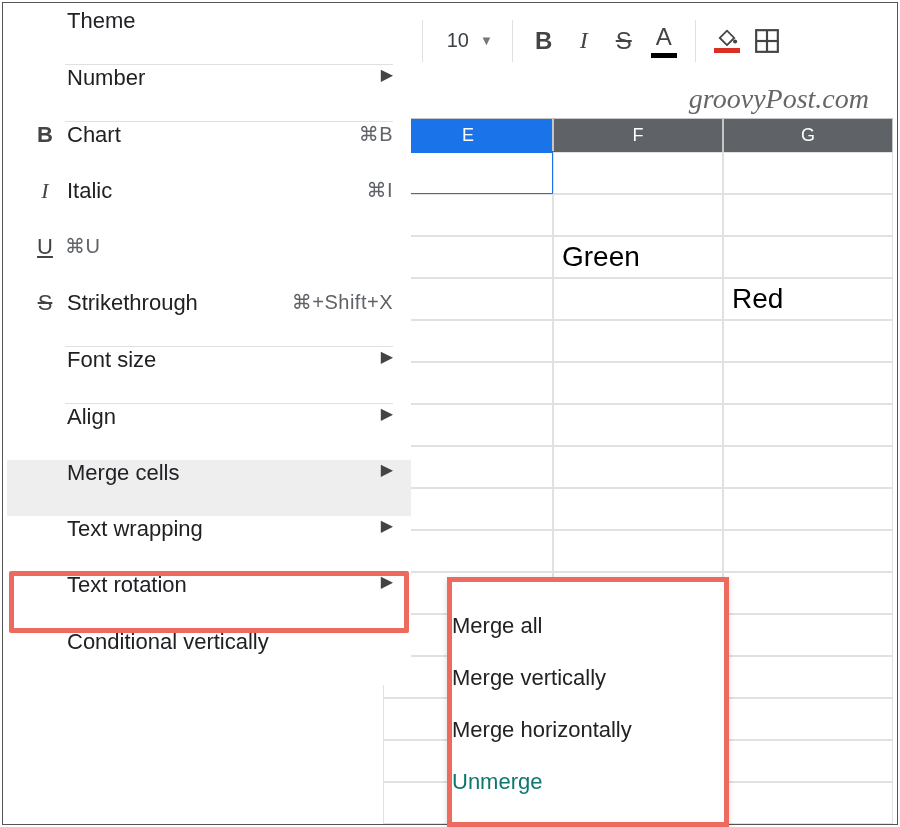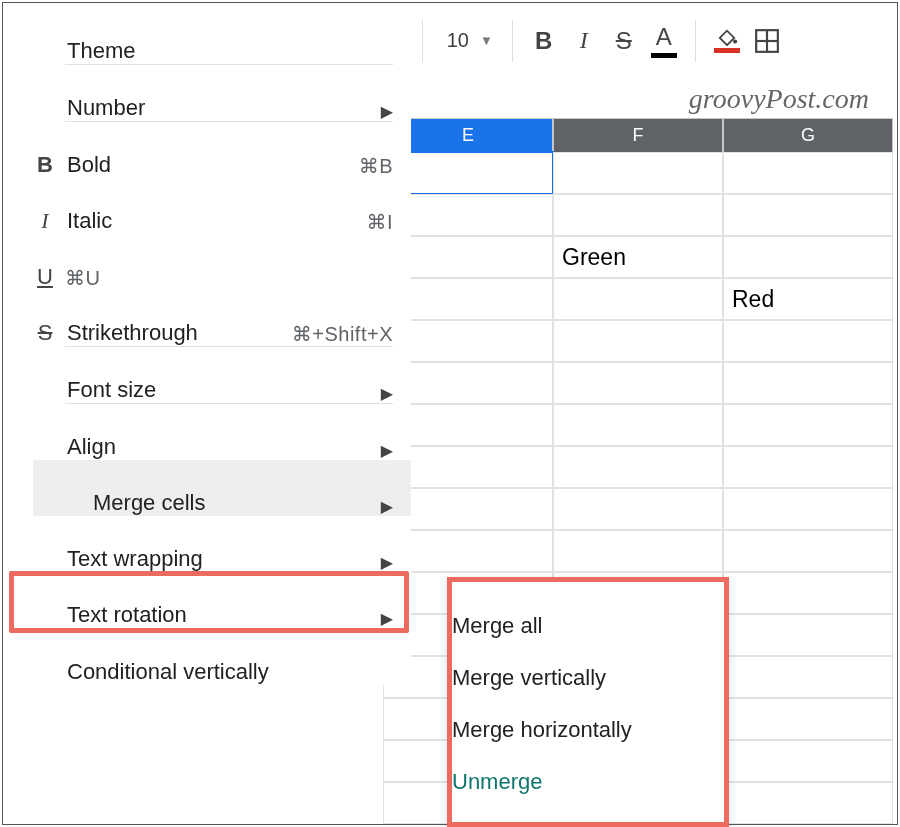--- a/index.html
+++ b/index.html
@@ -62,51 +62,51 @@
     border-bottom:none;
   }
   .colhdr:first-child { background:#1a73e8; } 
   .rows .row { display:flex; height:42px;}
   .rows .row:nth-child(odd)  .cell { background:#fff;}
   .rows .row:nth-child(even) .cell { background:#fff;}  
   .cell {
     flex:1 1 0;
     border:1px solid #e1e1e1;
     padding:6px 8px;
-    font-size:23px; color:#000;
+    font-size:28px; color:#000;
     display:flex; align-items:center;
     overflow:hidden;
   }
   .banded .cell { background:#e8f0fe;}
   .cell.sel { background:#9fc5f8; color:#fff;}
   .caret-cell { outline:2px solid #1a73e8; outline-offset:-1px; }
 
   
   .format-menu {
     position:absolute; left:4px; top:5px;
     width:404px;
     background:#fff;
     font-size:22px;
     color:#202124;
   }
   .menu-item {
-    display:flex; align-items:flex-end;
+    display:flex; align-items:flex-start;
     height:56px;
     padding:0 18px 0 18px;
     cursor:pointer;
   }
   .menu-item .mi-icon  { width:40px; display:flex; justify-content:center; font-size:22px; color:#444;}
   .menu-item .mi-label { flex:1 1 auto; padding-left:2px;}
   .menu-item .mi-accel { color:#5f6368; font-size:20px; letter-spacing:0.5px;}
   .menu-item .mi-arrow { color:#444; font-size:16px; }
   .menu-divider {
     height:1px; background:#e0e0e0;
     margin:0 18px 0 58px;
   }
-  .menu-item.highlighted { background:#eeeeee;margin-left:26px; }
+  .menu-item.highlighted { background:#eeeeee; }
 
   
   .redbox-merge {
     position:absolute; left:6px; top:568px; width:400px; height:62px;
     border:5px solid #ec6a5e; border-radius:2px;
     pointer-events:none;
   }
 
   
   .submenu {
@@ -279,21 +279,21 @@
       <span class="mi-icon"></span>
       <span class="mi-label">Number</span>
       <span class="mi-arrow">▶</span>
     </div>
     <div class="menu-divider"></div>
 
     <div class="menu-item">
       <span class="mi-icon">
           <span class="bold">B</span>
         </span>
-      <span class="mi-label">Bold</span>
+      <span class="mi-label">Chart</span>
       <span class="mi-accel">⌘B</span>
     </div>
     <div class="menu-item">
       <span class="mi-icon">
           <span class="ital">I</span>
         </span>
       <span class="mi-label">Italic</span>
       <span class="mi-accel">⌘I</span>
     </div>
     <div class="menu-item">

